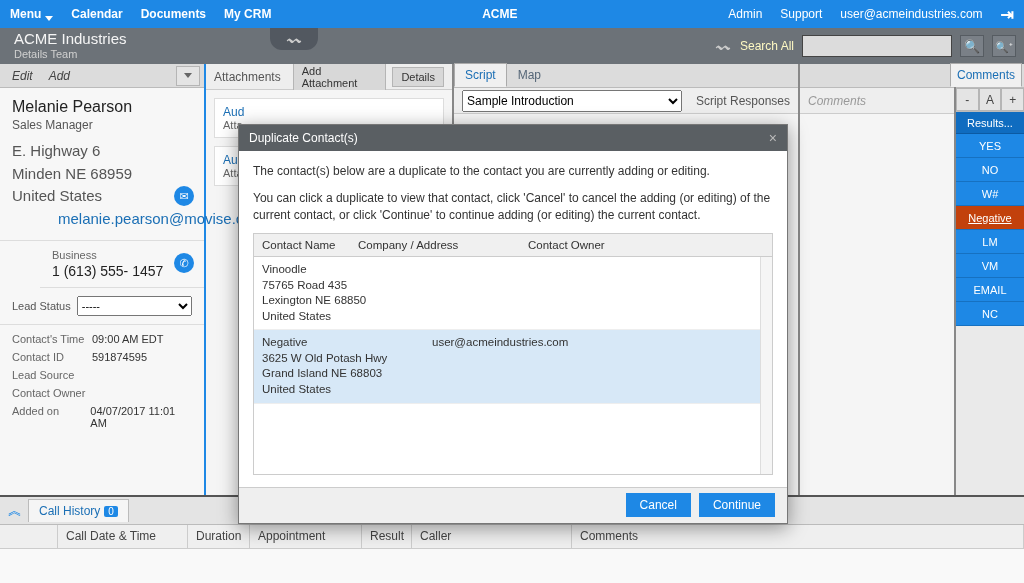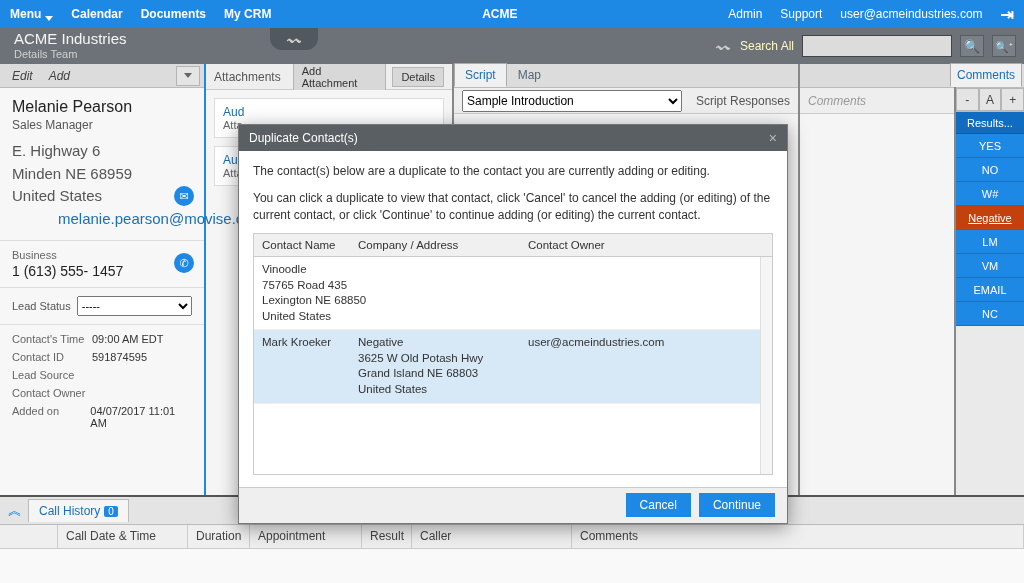--- a/index.html
+++ b/index.html
@@ -32,21 +32,21 @@
   .left-panel .editbar .eb{ padding:2px 8px; cursor:pointer; font-size:12px; color:#444;}
   .left-panel .editbar .add-drop{ width:24px; height:20px; border:1px solid #b5b5b5; background:#e4e4e4; display:flex;align-items:center;justify-content:center; margin-left:auto; cursor:pointer;}
   .left-panel .info{ padding:10px 12px; border-bottom:1px solid #ddd; position:relative;}
   .left-panel .info h2{ font-size:16px; font-weight:normal; color:#222; margin-bottom:2px;}
   .left-panel .info .title{ font-size:12px; color:#555; margin-bottom:8px;}
   .left-panel .info h3{ font-size:15px; font-weight:normal; color:#111; margin-bottom:2px;}
   .left-panel .info .line{ font-size:15px; color:#555; line-height:1.5;}
   .left-panel .info .link{ color:#1b6fb5;margin-left:46px;}
   .circle-btn{ position:absolute; right:10px; width:20px;height:20px;border-radius:50%; background:#1e88e5;color:#fff;display:flex;align-items:center;justify-content:center;font-size:11px;cursor:pointer;}
   .circle-btn.mail{ top:98px;}
-  .section{ padding:8px 12px; border-bottom:1px solid #ddd; position:relative;}
+  .section{ padding:8px 12px; border-bottom:1px solid #ddd; position:relative;margin-left:40px;}
   .section .slabel{font-size:11px;color:#666;}
   .section .phone{font-size:14px;color:#222; margin-top:2px;}
   .section .circle-btn.call{ top:12px;}
   .lead-row{ display:flex; align-items:center; padding:8px 12px; border-bottom:1px solid #ddd; gap:6px;}
   .lead-row select{ flex:1; height:20px; font-size:11px;}
   .lead-row .slabel{font-size:11px; color:#555;}
   .meta{ padding:8px 12px; font-size:11px; color:#555;}
   .meta .row{ display:flex; height:18px;}
   .meta .row .k{ width:80px; color:#666;}
   .meta .row .v{ color:#333;}
@@ -313,21 +313,20 @@
             <div class="mr">
               <div class="c2">
                 <span>Vinoodle</span><br>
                 <span>75765 Road 435</span><br>
                 <span>Lexington NE 68850</span><br>
                 <span>United States</span>
               </div>
               <div class="c3"></div>
             </div>
             <div class="mr sel">
-              <div class="c1">Mark Kroeker</div>
               <div class="c2">
                 <span>Negative</span><br>
                 <span>3625 W Old Potash Hwy</span><br>
                 <span>Grand Island NE 68803</span><br>
                 <span>United States</span>
               </div>
               <div class="c3">user@acmeindustries.com</div>
             </div>
             <div class="filler"></div>
           </div>

